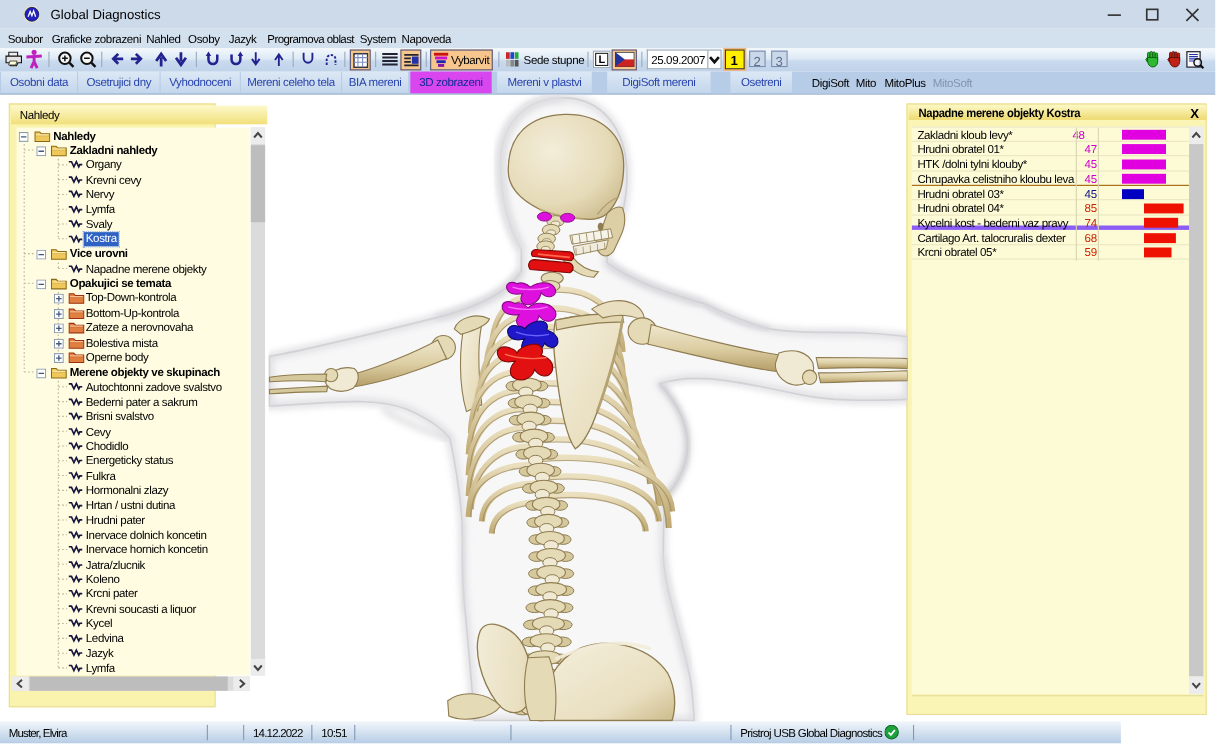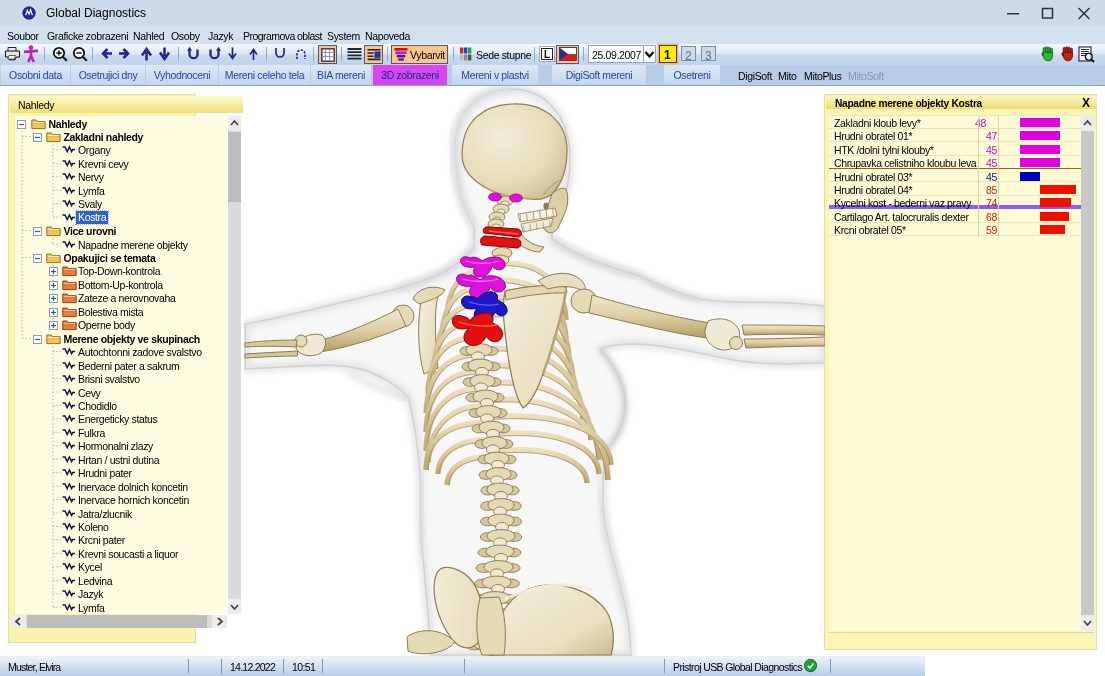--- a/index.html
+++ b/index.html
@@ -10,21 +10,21 @@
 #menubar  { left:0; top:26px; width:1105px; height:18px; background:#d3e0ee; color:#000; }
 #menubar span { position:absolute; top:4px; }
 #toolbar  { left:0; top:44px; width:1105px; height:21px;
   background:linear-gradient(#f4f8fc, #dde9f5 45%, #c9daee 55%, #c0d3e9); }
 .tsep { position:absolute; top:3px; width:1px; height:14px; background:#9aaabe; }
 #tabbar { left:0; top:65px; width:1105px; height:20px; background:#b7cce6; }
 .tab { position:absolute; top:0; height:20px; background:linear-gradient(#dce8f5,#c3d6ec); color:#2743ab; text-align:center; line-height:21px; }
 .tab.active { background:#d946ef; color:#112a92; }
 .mlab { position:absolute; top:5px; color:#000; }
 #tabline { left:0; top:85px; width:1105px; height:1px; background:#8aa6c8; }
-#statusbar { left:0; top:656px; width:925px; height:20px;
+#statusbar { left:0; top:656px; width:1019px; height:20px;
   background:linear-gradient(#eef4fa,#cfdeee 55%,#b6cce5); border-top:1px solid #e9eff7; color:#000;padding-left:21px; }
 #statusbar span { position:absolute; top:4px; }
 .ssep { position:absolute; top:2px; width:1px; height:14px; background:#8098b8; }
 </style>
 </head>
 <body>
 <div id="titlebar" class="abs">
 <svg class="abs" style="left:21px;top:5px" width="16" height="16" viewBox="0 0 16 16">
  <circle cx="8" cy="8" r="7.6" fill="#eee8b4"></circle>
  <circle cx="8" cy="8" r="6.3" fill="#2222bb" stroke="#111166" stroke-width="0.7"></circle>

